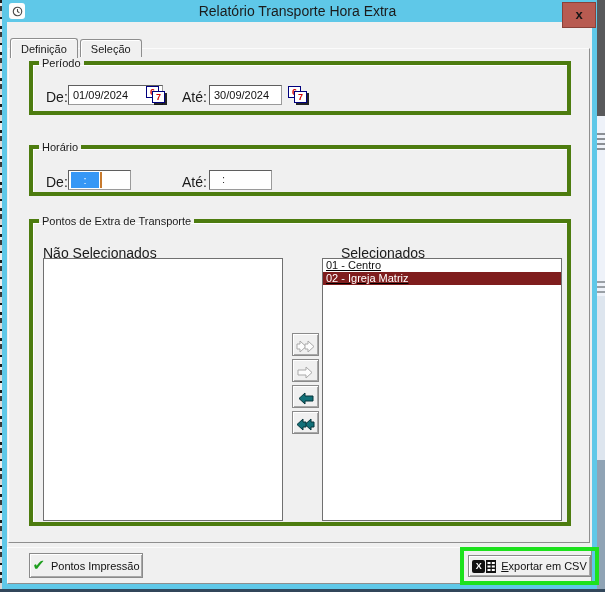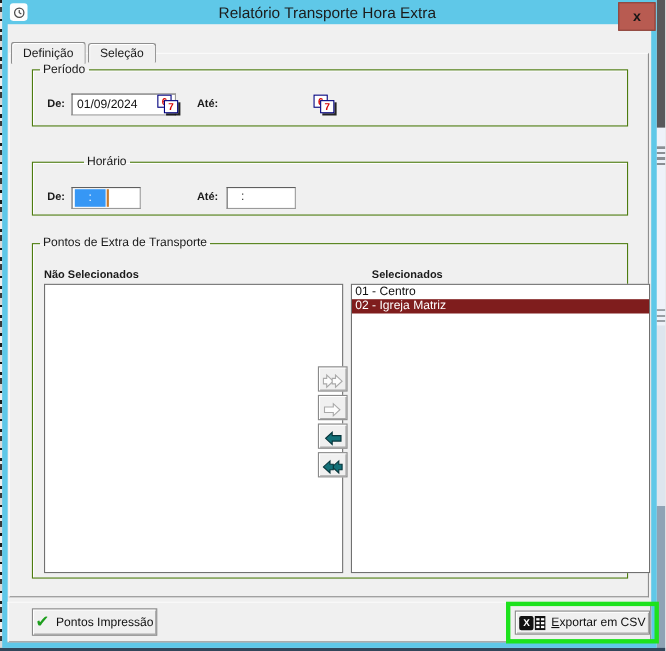--- a/index.html
+++ b/index.html
@@ -36,27 +36,27 @@
   
   .tabstrip { position:absolute; left:3px; top:16px; height:19px; display:flex; align-items:flex-end; z-index:2; }
   .tab { background:#f0f0f0; border:1px solid #8e8e8e; border-bottom:none;
     border-radius:3px 3px 0 0; box-shadow:inset 1px 1px 0 #fff; font-size:11px; color:#1a1a1a;
     padding:3px 10px 2px 10px; margin-right:2px; }
   .tab.active { padding-top:4px; padding-bottom:3px; position:relative; margin-bottom:-1px; z-index:3; }
 
   .tab-page { position:absolute; left:1px; top:26px; width:582px; height:495px; background:#f0f0f0;
     border:1px solid; border-color:#fbfbfb #8e8e8e #8e8e8e #fbfbfb; z-index:1; }
 
-  fieldset { position:absolute; border:1px solid #4d7c0f; box-shadow:inset 1px 1px 0 rgba(255,255,255,.9); }
+  fieldset { position:absolute; border:4px solid #4d7c0f; box-shadow:inset 1px 1px 0 rgba(255,255,255,.9); }
   legend { font-size:11px; color:#1a1a1a; padding:0 3px; margin-left:6px; }
   .gb-periodo { left:20px; top:8px; width:542px; height:58px; }
-  .gb-horario { left:20px; top:92px; width:542px; height:55px;padding-left:40px; }
+  .gb-horario { left:20px; top:92px; width:542px; height:55px; }
   .gb-pontos  { left:20px; top:166px; width:542px; height:311px; }
 
-  .lbl { position:absolute; font-size:10px; color:#1a1a1a;font-weight:bold; }
+  .lbl { position:absolute; font-size:14px; color:#1a1a1a; }
   .txt { position:absolute; font-size:11px; font-family:"Liberation Sans",sans-serif; color:#111;
     background:#fff; border:1px solid; border-color:#5f5f5f #9a9a9a #9a9a9a #5f5f5f; padding:0 4px; }
 
   
   .p-de-lbl  { left:13px; top:20px; }
   .p-de-txt  { left:35px; top:16px; width:95px; height:20px; }
   .p-cal1    { left:113px; top:16px; }
   .p-ate-lbl { left:149px; top:20px; }
   .p-ate-txt { left:176px; top:16px; width:73px; height:20px; }
   .p-cal2    { left:255px; top:16px; }
@@ -76,22 +76,22 @@
   .h-ate-fld { left:176px; top:17px; width:63px; height:20px; position:absolute; background:#fff;
     border:1px solid; border-color:#5f5f5f #9a9a9a #9a9a9a #5f5f5f;
     font-size:11px; color:#333; padding-left:12px; line-height:17px; }
   .time-sel { position:absolute; left:2px; top:1px; width:28px; height:16px; background:#3697f5;
     color:#fff; font-size:11px; text-align:center; line-height:16px; }
   .time-caret { position:absolute; left:31px; top:1px; width:2px; height:16px; background:#c77a2e; }
 
   
   .pp-nao-lbl { left:10px; top:18px; }
   .pp-sel-lbl { left:308px; top:18px; }
-  .listbox { position:absolute; top:31px; width:272px; height:263px; background:#fff;
-    border:1px solid #707070; overflow:hidden; }
+  .listbox { position:absolute; top:31px; width:240px; height:263px; background:#fff;
+    border:1px solid #707070; overflow:hidden;text-decoration:underline; }
   .list-left  { left:10px; }
   .list-right { left:289px; }
   .lb-row { height:13px; line-height:13px; font-size:11px; padding-left:3px; color:#111;
     white-space:nowrap; border-bottom:1px solid transparent; }
   .lb-row.sel { background:#7f1d1d; color:#fff; }
 
   .transfer { position:absolute; left:259px; top:106px; width:27px; }
   .tbtn { display:block; width:27px; height:23px; margin-bottom:3px; background:#f0f0f0;
     border:1px solid #8a8a8a; box-shadow:inset 1px 1px 0 #fff, inset -1px -1px 0 #a8a8a8;
     padding:0; line-height:0; text-align:center; }
@@ -157,20 +157,21 @@
           <legend>Período</legend>
           <span class="lbl p-de-lbl">De:</span>
           <input class="txt p-de-txt" value="01/09/2024" style="">
           <button class="calbtn p-cal1">
             <span class="cal-icon">
               <span class="cal-sheet cal-back">6</span>
               <span class="cal-sheet cal-front">7</span>
             </span>
           </button>
           <span class="lbl p-ate-lbl">Até:</span>
+          <input class="txt p-ate-txt" value="30/09/2024" style="">
           <button class="calbtn p-cal2">
             <span class="cal-icon">
               <span class="cal-sheet cal-back">6</span>
               <span class="cal-sheet cal-front">7</span>
             </span>
           </button>
         </fieldset>
 
         <fieldset class="gb-horario">
           <legend>Horário</legend>

